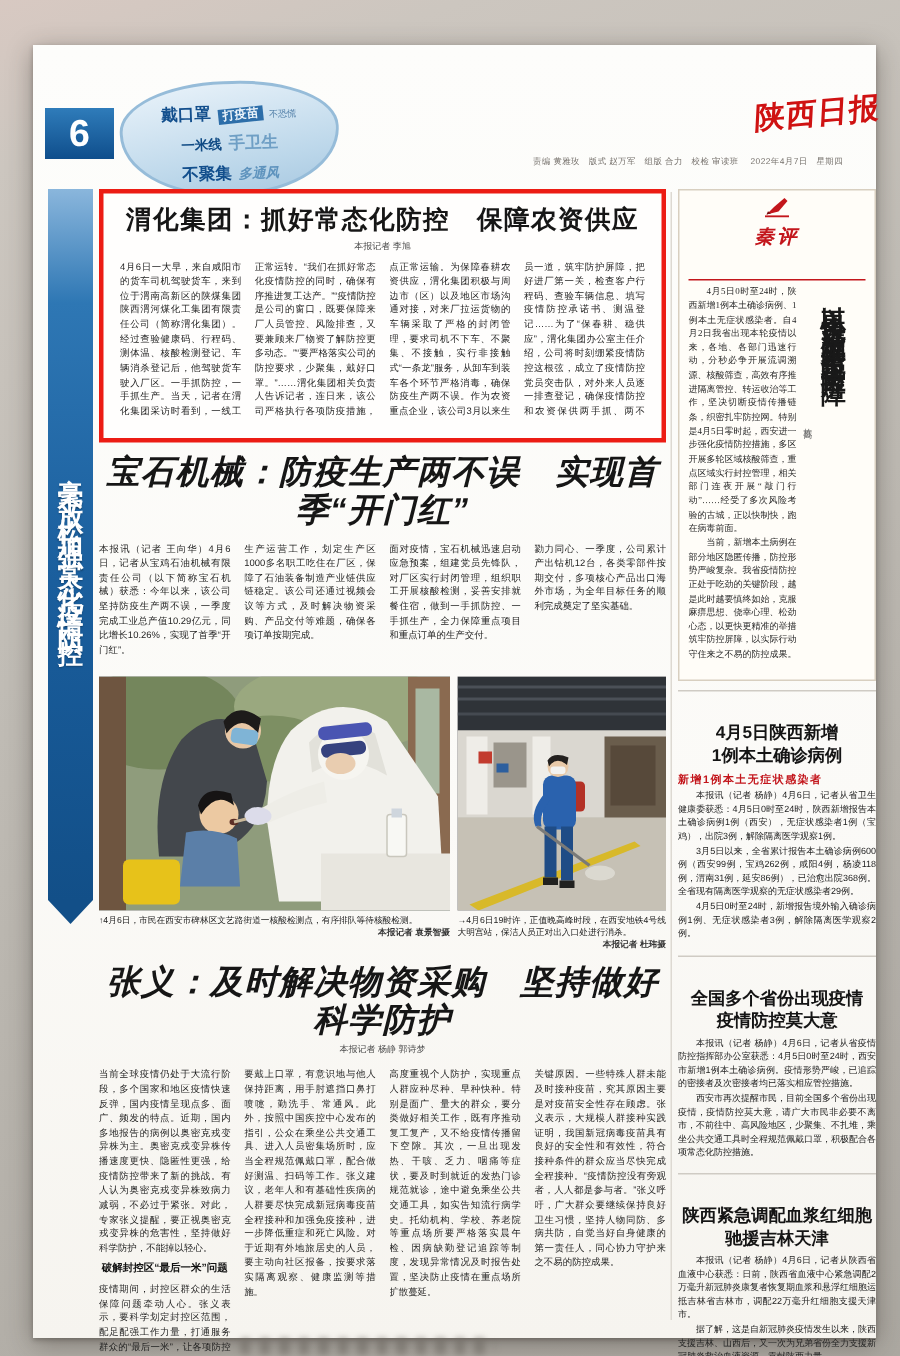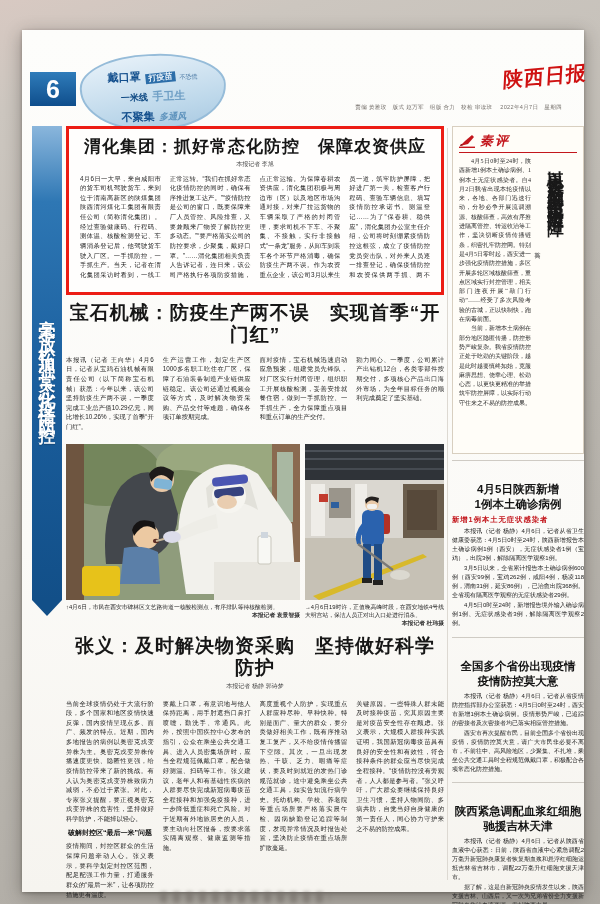--- a/index.html
+++ b/index.html
@@ -69,21 +69,21 @@
   
   .main{position:absolute;left:44px;top:96px;width:378px;}
   .redbox{
     border:3px solid #ec1c14;background:#fffefd;
     padding:8px 11px 5px;height:150px;box-sizing:content-box;
   }
   .hl{
     text-align:center;font-weight:bold;color:#161616;font-size:17px;
     letter-spacing:1px;line-height:1.15;
   }
-  .hl2{font-size:19px;}
+  .hl2{font-size:22px;font-style:italic;}
   .byline{text-align:center;font-size:6px;color:#4a4a4a;margin-top:3px;}
   .cols{display:flex;gap:9px;margin-top:5px;}
   .col{
     flex:1;font-size:6.3px;line-height:1.53;text-align:justify;color:#1e1e1e;
     overflow:hidden;
   }
   .redbox .col{height:104px;}
   .baoshi{margin-top:7px;}
   .baoshi .col{height:82px;margin-top:4px;}
   .subhd{
@@ -100,21 +100,21 @@
   .zhangyi .col{height:244px;margin-top:3px;}
   
   .vr{position:absolute;left:425px;top:98px;width:1px;height:752px;background:#ddd9d2;}
   .rail{position:absolute;left:430px;top:96px;width:132px;}
   .qinping{
     border:1px solid #d8cfc0;background:#fffdf8;height:328px;
     padding:5px 6px;box-sizing:border-box;position:relative;
   }
   .qp-head{
     display:flex;align-items:center;gap:4px;
-    border-bottom:1.5px solid #c3161c;padding-bottom:2px;
+    border-bottom:1.5px solid #c3161c;padding-bottom:19px;flex-direction:column;
   }
   .qp-label{
     color:#c3161c;font-weight:bold;font-size:13px;font-style:italic;
     font-family:"Liberation Serif","DejaVu Serif",serif;letter-spacing:2px;
   }
   .qp-body{display:flex;margin-top:4px;height:288px;overflow:hidden;}
   .qp-text{
     width:72px;font-family:"Liberation Serif","DejaVu Serif",serif;
     font-size:6px;line-height:1.55;text-align:justify;color:#2a2a2a;overflow:hidden;
   }

